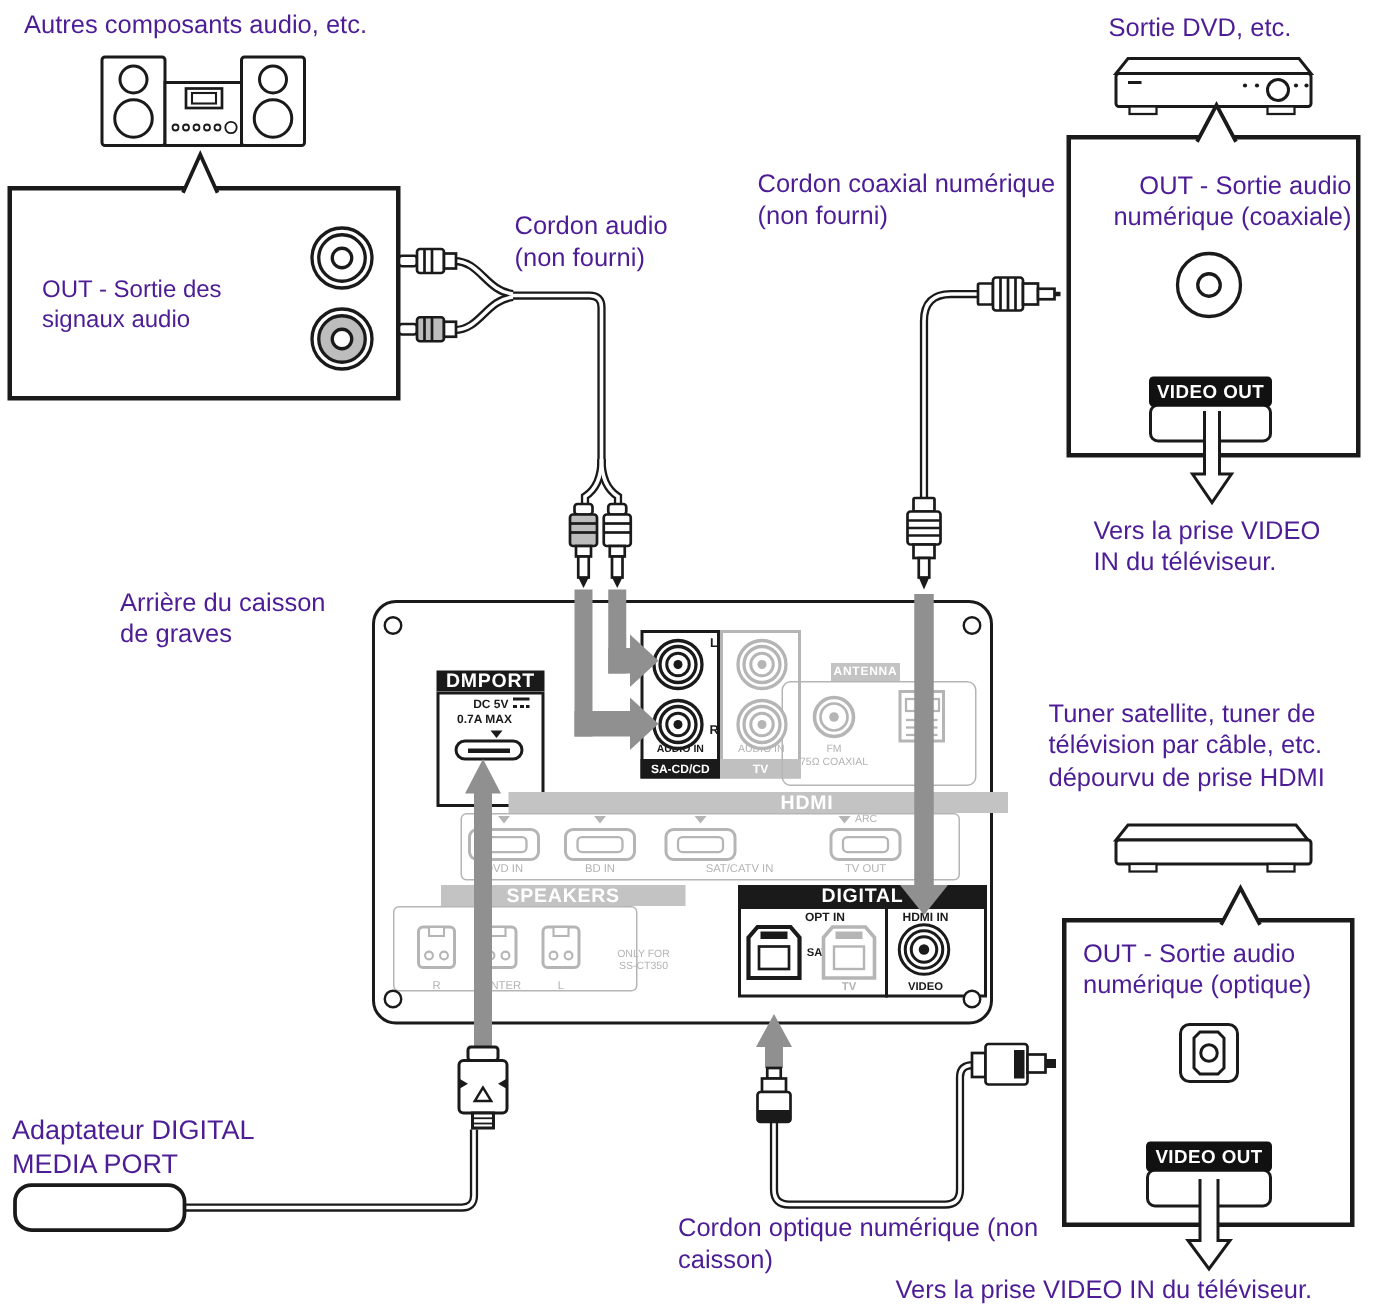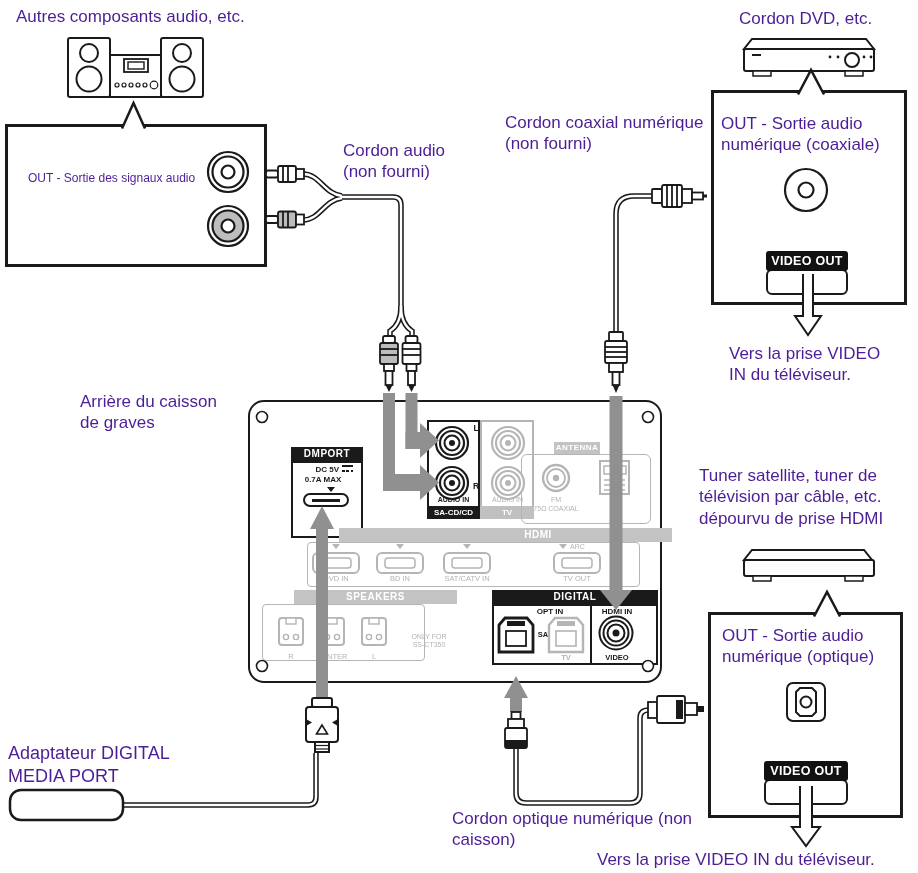--- a/index.html
+++ b/index.html
@@ -3,21 +3,21 @@
 <meta charset="utf-8">
 <style>
   html,body{margin:0;padding:0;background:#fff;}
   #stage{position:relative;width:918px;height:873px;background:#fff;overflow:hidden;
          font-family:"Liberation Sans","DejaVu Sans",sans-serif;color:#1a1a1a;}
   .cap{position:absolute;font-size:17px;line-height:1.26;color:#4c1d95;}
   .box{position:absolute;box-sizing:border-box;background:#fff;}
   .b-heavy{border:3.5px solid #1a1a1a;}
   .b-med{border:3px solid #1a1a1a;}
   .panel{border:2.5px solid #1a1a1a;border-radius:16px;}
-  .hdr{position:absolute;box-sizing:border-box;color:#fff;font-weight:bold;font-size:10px;
+  .hdr{position:absolute;box-sizing:border-box;color:#fff;font-weight:bold;font-size:13px;
        letter-spacing:.5px;text-align:center;line-height:14px;}
   .hdr.black{background:#1a1a1a;}
   .hdr.gray{background:#c3c3c3;margin-left:32px;}
   .secbody{position:absolute;box-sizing:border-box;background:transparent;}
   .tiny{position:absolute;font-size:7.5px;line-height:1.15;text-align:center;}
   .tiny.gray{color:#b3b3b3;}
   .tiny.dark{color:#1a1a1a;font-weight:bold;}
   .badge{position:absolute;box-sizing:border-box;color:#fff;font-weight:bold;text-align:center;}
   svg{display:block;}
   #overlay{position:absolute;left:0;top:0;z-index:30;pointer-events:none;}
@@ -65,21 +65,21 @@
   <div class="hdr gray" style="left:522px;top:442px;width:46px;height:12px;font-size:8px;line-height:12px;">ANTENNA</div>
   <div class="secbody" style="left:521px;top:454px;width:130px;height:70px;border:1.5px solid #b5b5b5;border-radius:6px;"></div>
   <div class="tiny gray" style="left:530px;top:496px;width:52px;font-size:7px;">FM</div>
   <div class="tiny gray" style="left:524px;top:505px;width:64px;font-size:7px;">75Ω COAXIAL</div>
 
   <div class="hdr gray" style="left:307px;top:528px;width:333px;height:14px;background:#c3c3c3;"></div>
   <div class="hdr" style="left:508px;top:528px;width:60px;height:30px;background:transparent;">HDMI</div>
   <div class="secbody" style="left:307px;top:542px;width:333px;height:45px;border:1.5px solid #b5b5b5;border-radius:4px;"></div>
   <div class="tiny gray" style="left:311px;top:575px;width:50px;">DVD IN</div>
   <div class="tiny gray" style="left:375px;top:575px;width:50px;">BD IN</div>
-  <div class="tiny gray" style="left:437px;top:575px;width:60px;">SAT/CATV IN</div>
+  <div class="tiny gray" style="left:463px;top:575px;width:60px;">SAT/CATV IN</div>
   <div class="tiny gray" style="left:552px;top:575px;width:50px;">TV OUT</div>
   <div class="tiny gray" style="left:570px;top:543px;width:26px;text-align:left;font-size:7px;">ARC</div>
 
   <div class="hdr gray" style="left:262px;top:590px;width:163px;height:14px;">SPEAKERS</div>
   <div class="secbody" style="left:262px;top:604px;width:163px;height:57px;border:1.5px solid #b5b5b5;border-radius:4px;"></div>
   <div class="tiny gray" style="left:279px;top:653px;width:24px;">R</div>
   <div class="tiny gray" style="left:310px;top:653px;width:44px;">CENTER</div>
   <div class="tiny gray" style="left:362px;top:653px;width:24px;">L</div>
   <div class="tiny gray" style="left:403px;top:633px;width:52px;font-size:7px;">
     <span>ONLY FOR</span><br>
@@ -400,25 +400,25 @@
       <polyline points="814,616.5 827,592 840,616.5"></polyline>
     </g>
 
     <g stroke="#1a1a1a" stroke-width="2" fill="#fff">
       <path d="M803,274 L803,316 L795,316 L808,335 L821,316 L813,316 L813,274"></path>
       <path d="M800,786 L800,827 L792,827 L806,846 L820,827 L812,827 L812,786"></path>
     </g>
   </svg>
 
   <div class="cap caplayer" style="left:16px;top:6px;width:260px;">Autres composants audio, etc.</div>
-  <div class="cap caplayer" style="left:739px;top:8px;width:170px;">Cordon DVD, etc.</div>
-  <div class="cap caplayer" style="left:28px;top:171px;width:170px;font-size:12px;">OUT - Sortie des signaux audio</div>
+  <div class="cap caplayer" style="left:739px;top:8px;width:170px;">Sortie DVD, etc.</div>
+  <div class="cap caplayer" style="left:28px;top:184px;width:170px;font-size:16px;">OUT - Sortie des signaux audio</div>
   <div class="cap caplayer" style="left:505px;top:112px;width:200px;">Cordon coaxial numérique (non fourni)</div>
   <div class="cap caplayer" style="left:343px;top:140px;width:135px;">Cordon audio (non fourni)</div>
-  <div class="cap caplayer" style="left:721px;top:113px;width:180px;">OUT - Sortie audio numérique (coaxiale)</div>
+  <div class="cap caplayer" style="left:721px;top:113px;width:180px;text-align:right;">OUT - Sortie audio numérique (coaxiale)</div>
   <div class="cap caplayer" style="left:729px;top:343px;width:172px;">Vers la prise VIDEO IN du téléviseur.</div>
   <div class="cap caplayer" style="left:80px;top:391px;width:160px;">Arrière du caisson de graves</div>
   <div class="cap caplayer" style="left:699px;top:465px;width:220px;">Tuner satellite, tuner de télévision par câble, etc. dépourvu de prise HDMI</div>
   <div class="cap caplayer" style="left:8px;top:742px;width:210px;font-size:18px;">Adaptateur DIGITAL MEDIA PORT</div>
   <div class="cap caplayer" style="left:722px;top:625px;width:178px;">OUT - Sortie audio numérique (optique)</div>
   <div class="cap caplayer" style="left:452px;top:808px;width:245px;">Cordon optique numérique (non caisson)</div>
   <div class="cap caplayer" style="left:597px;top:849px;width:320px;">Vers la prise VIDEO IN du téléviseur.</div>
 </div>
 
 </body></html>

